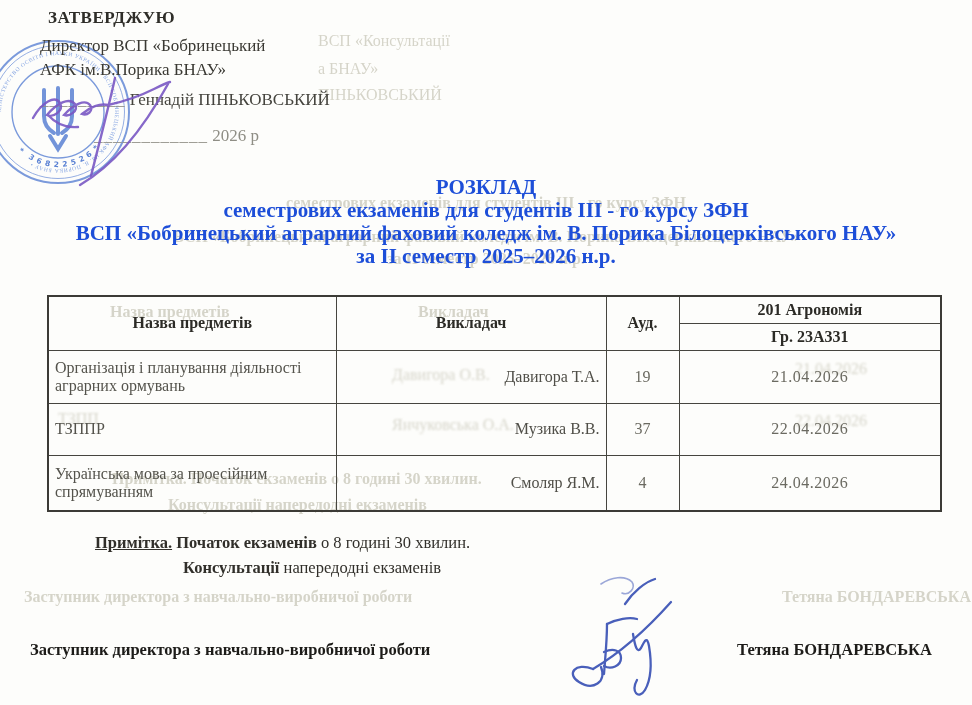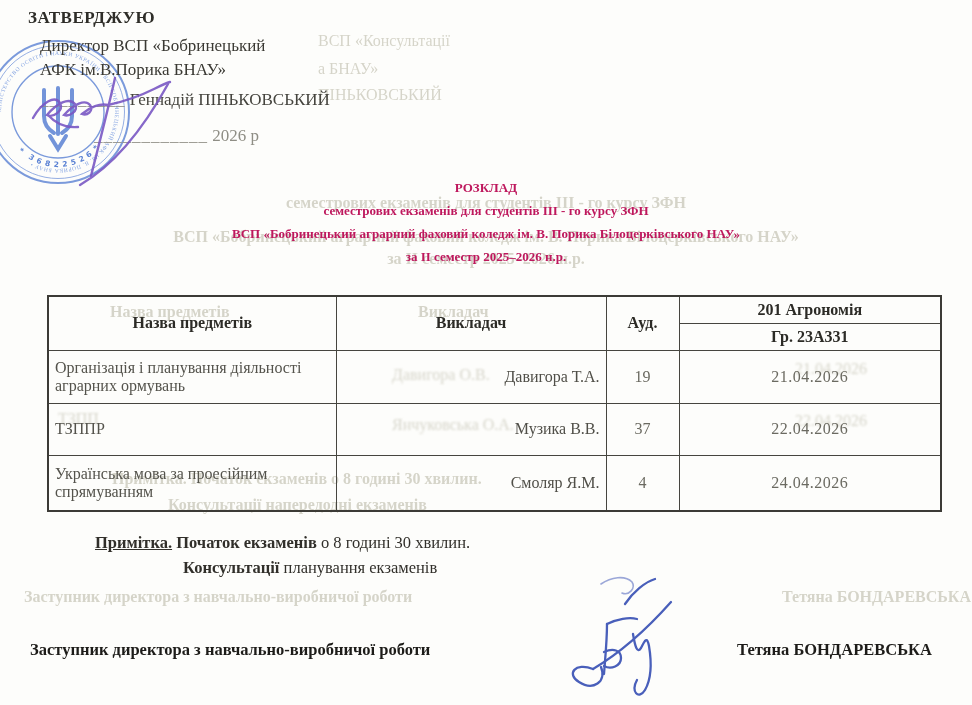--- a/index.html
+++ b/index.html
@@ -4,35 +4,35 @@
 <style>
   html,body{margin:0;padding:0;background:#e8e8e8;}
   .page{
     position:relative;width:972px;height:705px;margin:0 auto;
     background:#fdfdfb;overflow:hidden;
     font-family:"Liberation Serif","DejaVu Serif",serif;
     color:#33322d;
   }
   
   .appr-line{position:absolute;left:28px;font-size:17px;color:#3a3933;white-space:nowrap;z-index:3;}
-  .appr-l1{top:8px;font-weight:bold;letter-spacing:.5px;color:#2e2d28;}
+  .appr-l1{top:8px;font-weight:bold;letter-spacing:.5px;color:#2e2d28;margin-left:20px;}
   .appr-l2{top:36px;left:40px;}
   .appr-l3{top:60px;left:40px;}
   .appr-l4{top:90px;left:40px;}
   .appr-l5{top:126px;left:94px;}
   .underscore{color:#8f8e85;letter-spacing:1px;}
   .year-txt{color:#8f8e85;}
   .dir-name{color:#45443e;}
   
   .stamp-svg{position:absolute;left:-18px;top:36px;z-index:2;}
   .sig-top{position:absolute;left:18px;top:72px;z-index:4;}
   .sig-bottom{position:absolute;left:553px;top:572px;z-index:4;}
   
   .title-block{position:absolute;left:0;top:176px;width:972px;text-align:center;z-index:3;}
-  .title-line{font-weight:bold;font-size:13px;line-height:23px;color:#be185d;}
+  .title-line{font-weight:bold;font-size:21px;line-height:23px;color:#1d4ed8;}
   
   table.sched{
     position:absolute;left:47px;top:295px;width:893px;
     border-collapse:collapse;table-layout:fixed;z-index:3;
   }
   table.sched td,table.sched th{
     border:1.6px solid #46453f;font-size:16px;vertical-align:middle;
     padding:2px 6px;background:transparent;
   }
   table.sched{border:2.2px solid #3c3b36;}
@@ -172,21 +172,21 @@
     <tr style="height:56px;">
       <td class="cell-subject">Українська мова за проесійним спрямуванням</td>
       <td class="cell-teacher">Смоляр Я.М.</td>
       <td class="cell-room">4</td>
       <td class="cell-date">24.04.2026</td>
     </tr>
   </tbody>
     </table>
 
   <div class="note-l1"><span class="b u">Примітка.</span>&nbsp;<span class="b">Початок екзаменів</span><span> о 8 годині 30 хвилин.</span></div>
-  <div class="note-l2"><span class="b">Консультації</span><span> планування екзаменів</span></div>
+  <div class="note-l2"><span class="b">Консультації</span><span> напередодні екзаменів</span></div>
 
   <svg class="sig-bottom" width="155" height="133" viewBox="0 0 155 133">
     <g stroke="#3a52b5" fill="none" stroke-linecap="round">
       <path d="M48,12 C58,5 72,3 79,10 C83,16 76,24 69,21" stroke-width="1.6" opacity="0.5"></path>
       <g stroke-width="2.3" opacity="0.92">
         <path d="M118,30 C102,48 72,78 40,97"></path>
         <path d="M40,97 C22,90 13,102 26,110 C40,119 54,110 48,95"></path>
         <path d="M54,52 C54,70 52,88 51,102"></path>
         <path d="M54,52 C64,47 76,45 84,47"></path>
         <path d="M51,80 C60,76 68,78 68,86 C68,94 58,98 51,94"></path>

